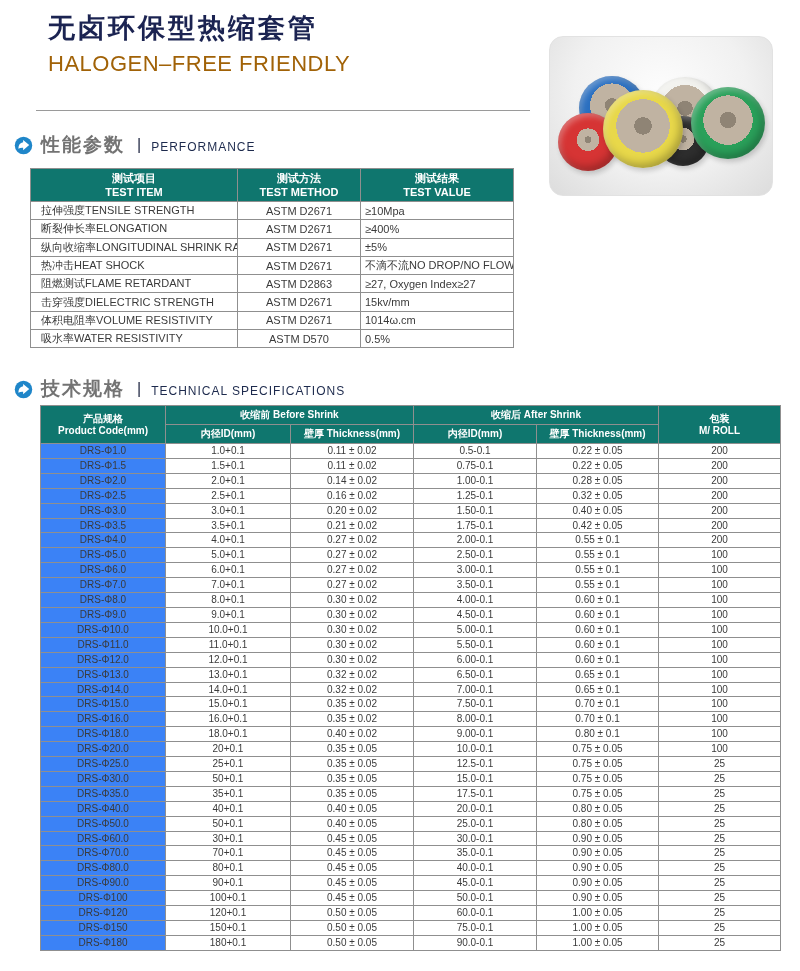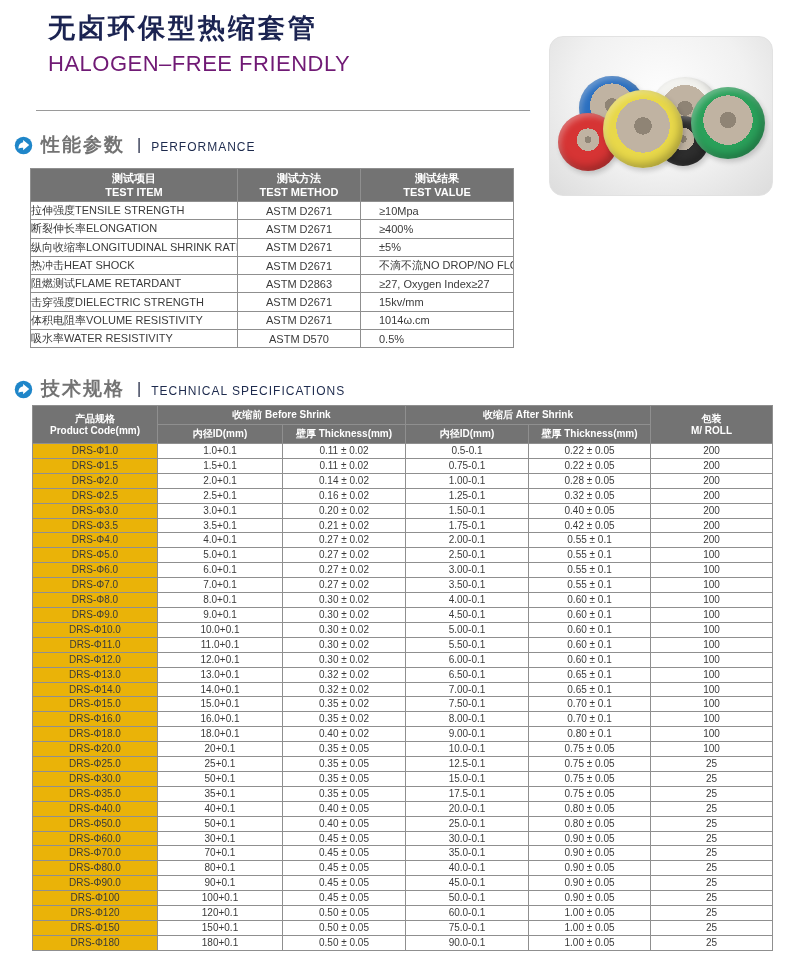--- a/index.html
+++ b/index.html
@@ -1,21 +1,21 @@
 <!DOCTYPE html>
 <html><head>
 <meta charset="utf-8">
 <style>
   html,body{margin:0;padding:0;background:#ffffff;}
   body{width:800px;height:971px;position:relative;font-family:"Liberation Sans",sans-serif;overflow:hidden;}
 
   
   .doc-header{position:absolute;left:36px;top:12px;width:500px;margin-left:12px;}
   .title-cn{font-size:27px;font-weight:bold;color:#1b2351;letter-spacing:3px;line-height:32px;}
-  .title-en{font-size:22px;color:#701a75;letter-spacing:.5px;line-height:27px;margin-top:6px;}
+  .title-en{font-size:22px;color:#a16207;letter-spacing:.5px;line-height:27px;margin-top:6px;}
   .header-divider{position:absolute;left:36px;top:110px;width:494px;height:1px;background:#9a9a9a;}
 
   
   .photo{position:absolute;left:549px;top:36px;width:222px;height:158px;border:1px solid #e2e2e2;
          border-radius:14px;background:radial-gradient(ellipse at 50% 35%, #fdfdfd 0%, #f1f1f1 55%, #dcdcdc 100%);
          overflow:hidden;}
   .roll{position:absolute;border-radius:50%;
         background:radial-gradient(circle at 50% 46%, var(--holec,#8f8475) 0 var(--hole,15%),
                    var(--corec,#c0b3a2) var(--hole,15%) var(--core,46%),
                    var(--c,#888) var(--core,46%) 100%);
@@ -32,35 +32,35 @@
   .section-1{top:132px;}
   .section-2{top:376px;}
   .section-icon{width:19px;height:19px;flex:0 0 auto;}
   .section-cn{font-size:19px;font-weight:bold;color:#737373;letter-spacing:2px;}
   .section-sep{color:#1d2340;font-size:16px;margin:0 2px 0 4px;font-weight:normal;}
   .section-en{font-size:12px;font-weight:normal;color:#1d2a4d;letter-spacing:1px;padding-top:4px;}
 
   
   table{border-collapse:collapse;table-layout:fixed;}
   th,td{border:1px solid #8f8f8f;overflow:hidden;white-space:nowrap;}
-  thead th{background:#737373;color:#ffffff;font-weight:bold;text-align:center;}
+  thead th{background:#0f766e;color:#ffffff;font-weight:bold;text-align:center;}
 
   
   .perf-table{position:absolute;left:30px;top:168px;width:483px;font-size:11px;color:#3a3a3a;}
   .perf-table thead th{height:30px;font-size:11px;line-height:14px;}
   .perf-table td{height:17.3px;padding:0;}
-  .perf-table td.col0{text-align:left;margin-left:36px;}
+  .perf-table td.col0{text-align:left;padding-left:10px;margin-left:36px;}
   .perf-table td.col1{text-align:center;}
-  .perf-table td.col2{text-align:left;padding-left:18px;}
-
-  
-  .spec-table{position:absolute;left:32px;top:405px;width:740px;font-size:10px;color:#3a3a3a;border-radius:15px;}
+  .perf-table td.col2{text-align:left;padding-left:4px;}
+
+  
+  .spec-table{position:absolute;left:40px;top:405px;width:740px;font-size:10px;color:#3a3a3a;border-radius:15px;}
   .spec-table thead th{font-size:10px;line-height:12px;height:16px;padding:1px 0;}
   .spec-table td{height:13.9px;padding:0;text-align:center;line-height:13.9px;}
-  .spec-table td.col0{background:#eab308;}
+  .spec-table td.col0{background:#3b82f6;}
   .spec-table td{background:#ffffff;}
 </style>
 </head>
 <body>
 
 <div class="doc-header">
   <div class="title-cn">无卤环保型热缩套管</div>
   <div class="title-en">
     <div>HALOGEN–FREE FRIENDLY</div>
   </div>

